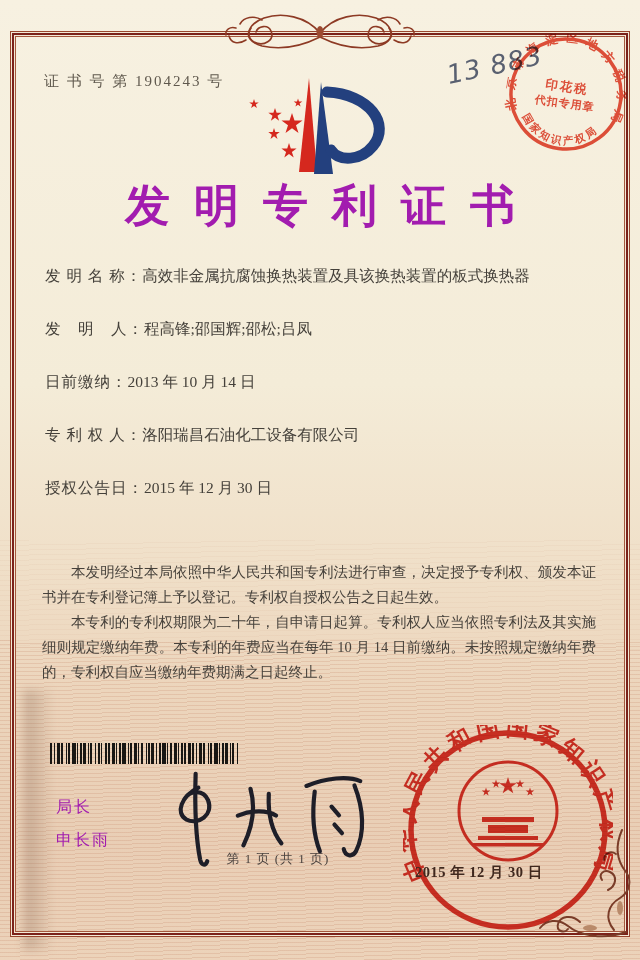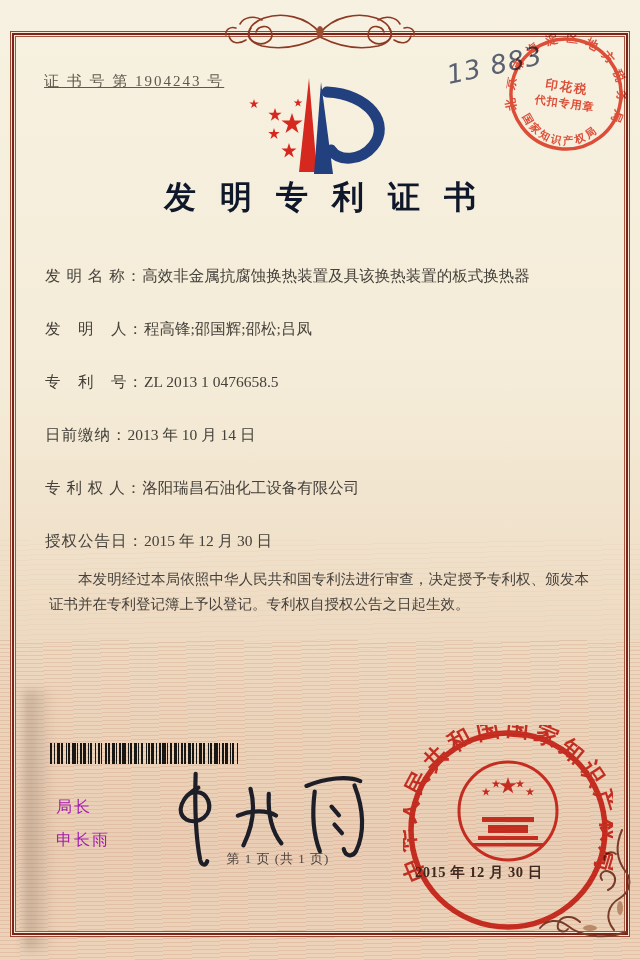--- a/index.html
+++ b/index.html
@@ -21,38 +21,38 @@
     background:linear-gradient(90deg,rgba(115,80,60,.30),rgba(115,80,60,0));
     filter:blur(5px);
   }
   .frame{
     position:absolute;left:12px;top:33px;width:612px;height:898px;z-index:1;
     border:2px solid #7b221a;
     box-shadow:0 0 0 1px #f3e9d6,0 0 0 2px #99462e, inset 0 0 0 1px #f3e9d6, inset 0 0 0 2px #a5573d;
   }
   .cert-no{
     position:absolute;left:44px;top:72px;z-index:3;
-    font-size:15px;letter-spacing:2px;color:#5f584d;text-decoration:underline;
+    font-size:15px;letter-spacing:2px;color:#5f584d;
   }
   .handwritten{
     position:absolute;left:446px;top:50px;z-index:4;
     font-family:"DejaVu Sans",sans-serif;font-style:italic;
     font-size:26px;color:#596070;transform:rotate(-12deg);letter-spacing:1px;
   }
   .title{
     position:absolute;left:0;top:176px;width:640px;z-index:3;text-align:center;
-    font-size:32px;font-weight:600;color:#0f172a;letter-spacing:24px;padding-left:24px;box-sizing:border-box;
+    font-size:45px;font-weight:600;color:#a21caf;letter-spacing:24px;padding-left:24px;box-sizing:border-box;
   }
   .fields{position:absolute;left:45px;top:266px;width:552px;z-index:3;}
   .field{height:53px;font-size:15.5px;color:#44403a;white-space:nowrap;}
   .field .lab{letter-spacing:1px;margin-top:24px;}
   .field .val{margin-left:0;}
   .paras{position:absolute;left:42px;top:560px;width:554px;z-index:3;}
   .paras p{
-    margin:7px;font-size:14.5px;line-height:25px;color:#46413b;
+    margin:0;font-size:14.5px;line-height:25px;color:#46413b;
     text-indent:2em;text-align:justify;
   }
   .barcode{position:absolute;left:50px;top:743px;z-index:3;mix-blend-mode:multiply;}
   .director{position:absolute;left:56px;top:790px;z-index:3;font-size:16px;line-height:33px;color:#a21caf;letter-spacing:2px;}
   .signature{position:absolute;left:148px;top:764px;z-index:4;transform:rotate(-3deg);}
   .tax-seal{position:absolute;left:506px;top:34px;z-index:5;transform:rotate(8deg);opacity:.92;mix-blend-mode:multiply;}
   .main-seal{position:absolute;left:403px;top:725px;z-index:5;opacity:.93;mix-blend-mode:multiply;}
   .footer{
     position:absolute;left:0;top:850px;width:556px;z-index:3;text-align:center;
     font-size:13px;letter-spacing:1px;color:#4c4440;
@@ -139,35 +139,33 @@
 <div class="title">发明专利证书</div>
 
 <div class="fields">
   <div class="field">
     <span class="lab">发 明 名 称：</span><span class="val">高效非金属抗腐蚀换热装置及具该换热装置的板式换热器</span>
   </div>
   <div class="field">
     <span class="lab">发　明　人：</span><span class="val">程高锋;邵国辉;邵松;吕凤</span>
   </div>
   <div class="field">
-    <span class="lab">专　利　号：</span><span class="val">ZL 2013 1 0476658.5</span>
-  </div>
-  <div class="field">
     <span class="lab">日前缴纳：</span><span class="val">2013 年 10 月 14 日</span>
   </div>
   <div class="field">
     <span class="lab">专 利 权 人：</span><span class="val">洛阳瑞昌石油化工设备有限公司</span>
   </div>
   <div class="field">
     <span class="lab">授权公告日：</span><span class="val">2015 年 12 月 30 日</span>
   </div>
 </div>
 
 <div class="paras">
   <p>本发明经过本局依照中华人民共和国专利法进行审查，决定授予专利权、颁发本证书并在专利登记簿上予以登记。专利权自授权公告之日起生效。</p>
+  <p>本专利的专利权期限为二十年，自申请日起算。专利权人应当依照专利法及其实施细则规定缴纳年费。本专利的年费应当在每年 10 月 14 日前缴纳。未按照规定缴纳年费的，专利权自应当缴纳年费期满之日起终止。</p>
 </div>
 
 <svg class="barcode" width="188" height="21" viewBox="0 0 188 21">
   <line x1="0" y1="10.5" x2="188" y2="10.5" stroke="#1b1b1b" stroke-width="21" stroke-dasharray="2,2,1,2,3,1,2,3,1,1,2,2,4,1,1,2,2,1,3,2,1,1,2,3,1,2,2,1,1,3,2,1,2,2,3,1,1,2,2,1,4,2,1,1,2,2,3,1,1,2,2,3,1,1,2,1,3,2,1,2,2,1,4,1,1,2,2,2,3,1,1,2,2,1,2,2,3,1"></line>
 </svg>
 
 <div class="director">
   <div>局长</div>
   <div>申长雨</div>
 </div>

